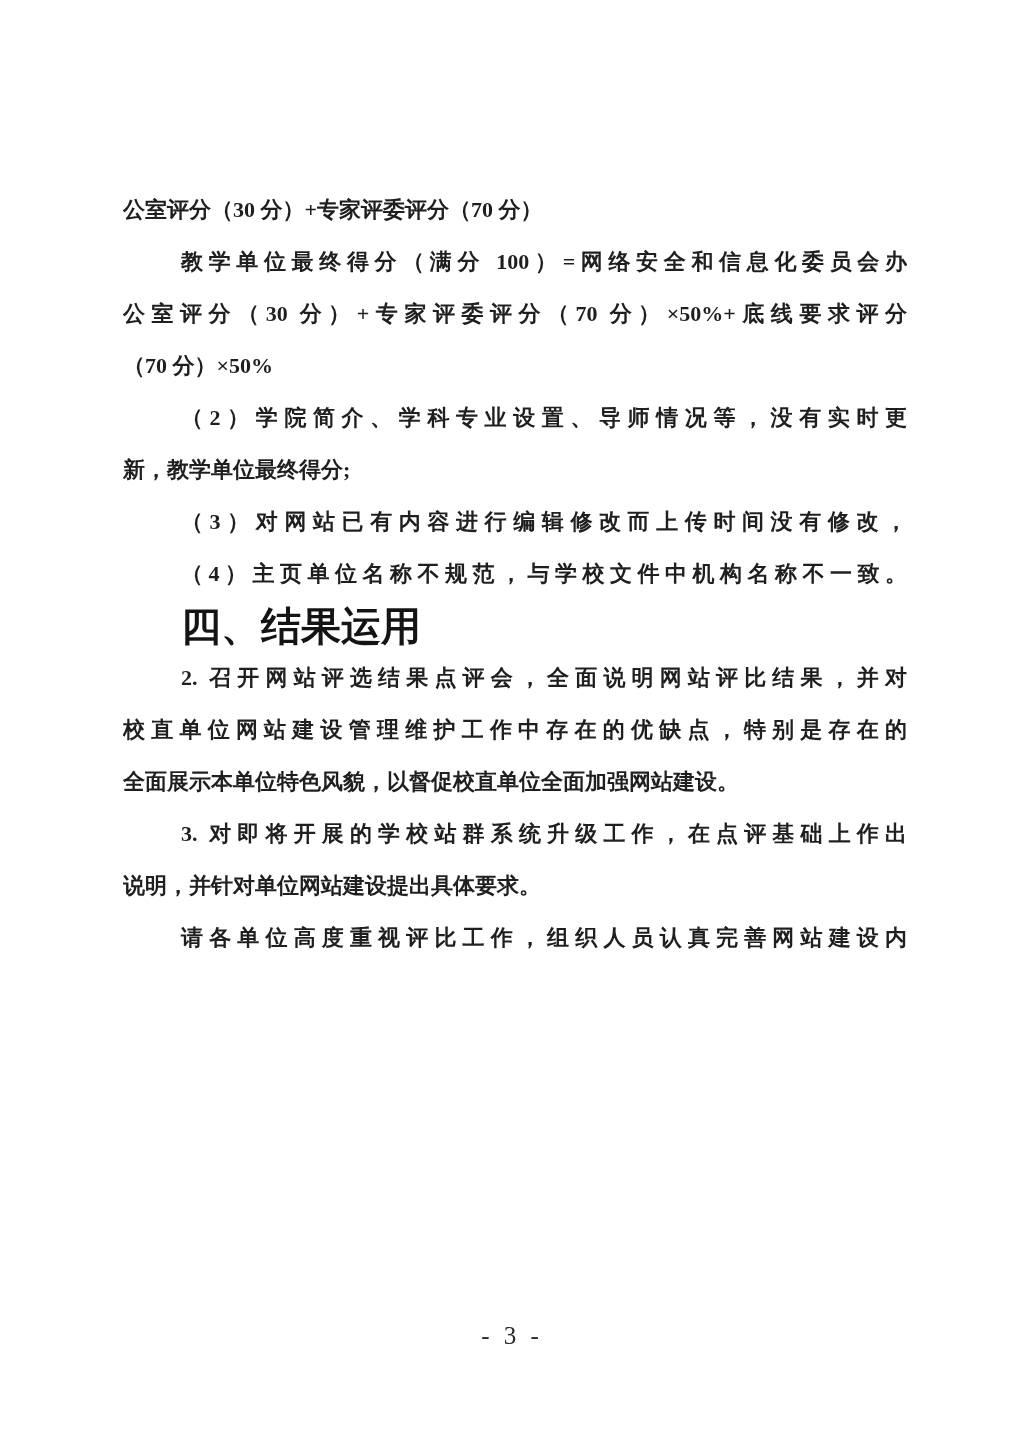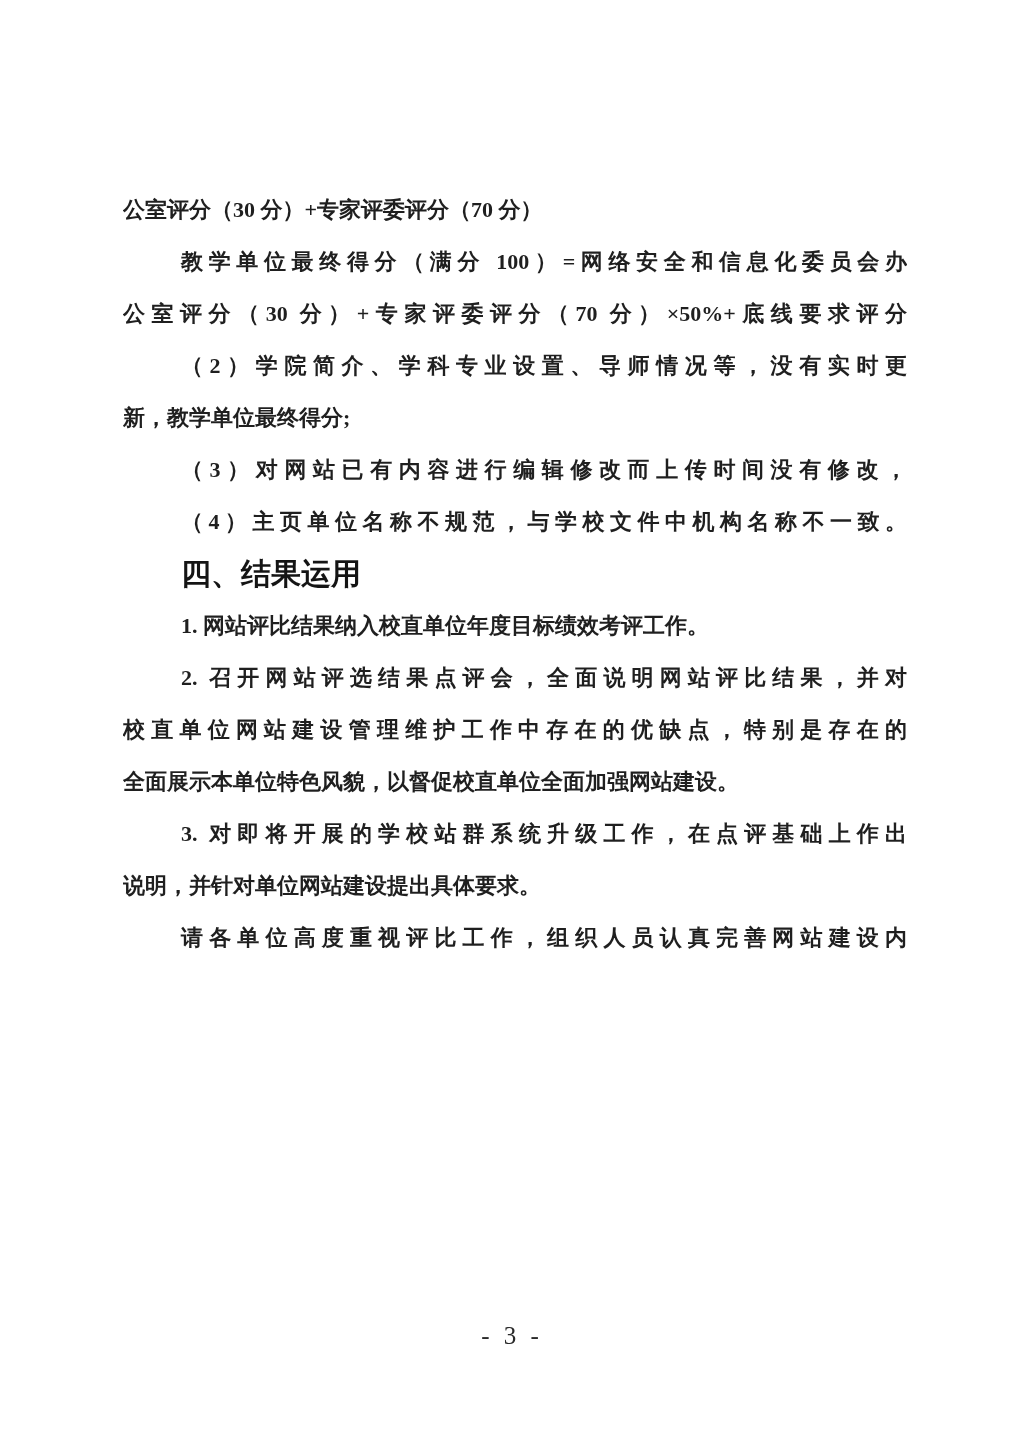--- a/index.html
+++ b/index.html
@@ -34,21 +34,21 @@
     white-space: normal;
     text-align: justify;
     text-align-last: justify;
   }
   .line.indent {
     text-indent: 58px;
   }
   .line.heading {
     font-family: "Liberation Sans", "DejaVu Sans", sans-serif;
     font-weight: 700;
-    font-size: 30px;
+    font-size: 40px;
     color: #141414;
   }
   .page-number {
     position: absolute;
     left: 0;
     right: 0;
     top: 1316px;
     height: 40px;
     line-height: 40px;
     text-align: center;
@@ -59,26 +59,26 @@
   }
 </style>
 </head>
 <body>
 
 <div class="page">
   <div class="content">
       <div class="line flush">公室评分（30 分）+专家评委评分（70 分）</div>
       <div class="line indent justify">教学单位最终得分（满分 100）=网络安全和信息化委员会办</div>
       <div class="line flush justify">公室评分（30 分）+专家评委评分（70 分）×50%+底线要求评分</div>
+      <div class="line flush">（70 分）×50%</div>
       <div class="line indent justify">（2）学院简介、学科专业设置、导师情况等，没有实时更</div>
       <div class="line flush">新，教学单位最终得分;</div>
       <div class="line indent justify">（3）对网站已有内容进行编辑修改而上传时间没有修改，</div>
       <div class="line indent justify">（4）主页单位名称不规范，与学校文件中机构名称不一致。</div>
       <div class="line indent heading">四、结果运用</div>
-      <div class="line indent">1. 网站评比结果纳入校直单位年度目标绩效考评工作。</div>
       <div class="line indent justify">2. 召开网站评选结果点评会，全面说明网站评比结果，并对</div>
       <div class="line flush justify">校直单位网站建设管理维护工作中存在的优缺点，特别是存在的</div>
       <div class="line flush">全面展示本单位特色风貌，以督促校直单位全面加强网站建设。</div>
       <div class="line indent justify">3. 对即将开展的学校站群系统升级工作，在点评基础上作出</div>
       <div class="line flush">说明，并针对单位网站建设提出具体要求。</div>
       <div class="line indent justify">请各单位高度重视评比工作，组织人员认真完善网站建设内</div>
     </div>
   <div class="page-number">- 3 -</div>
 </div>
 

